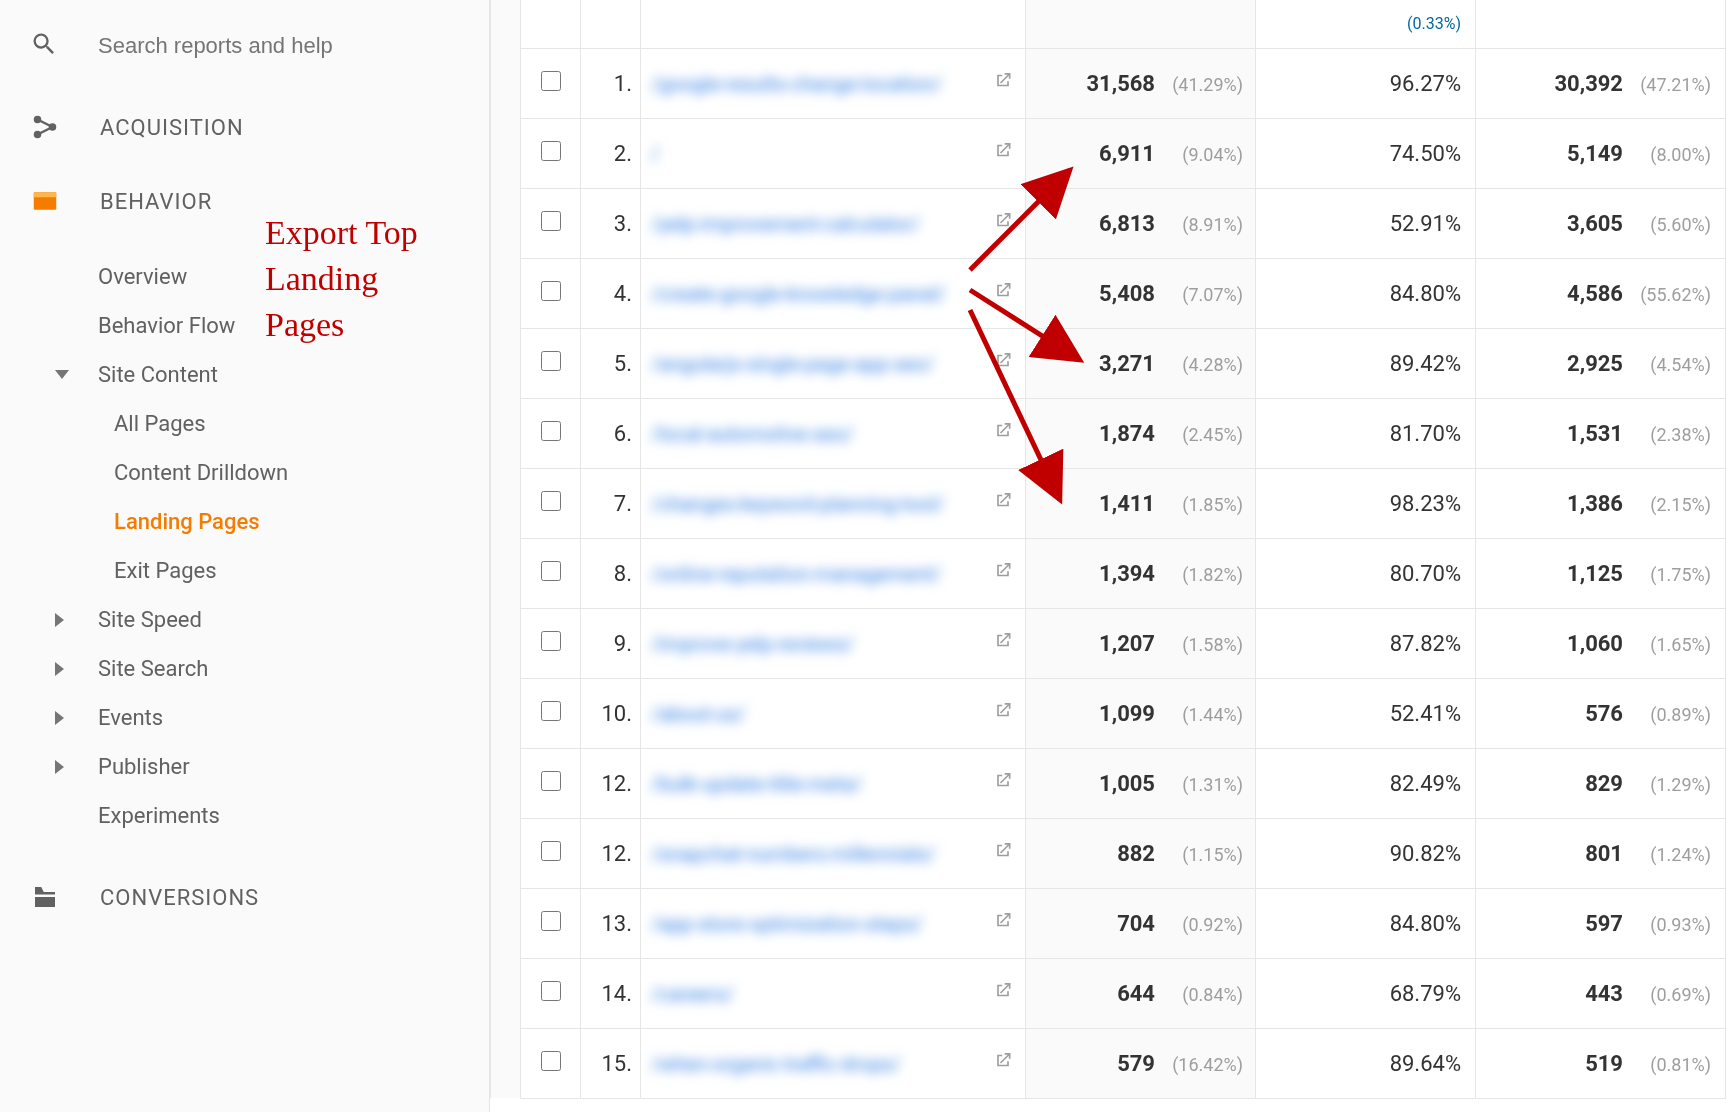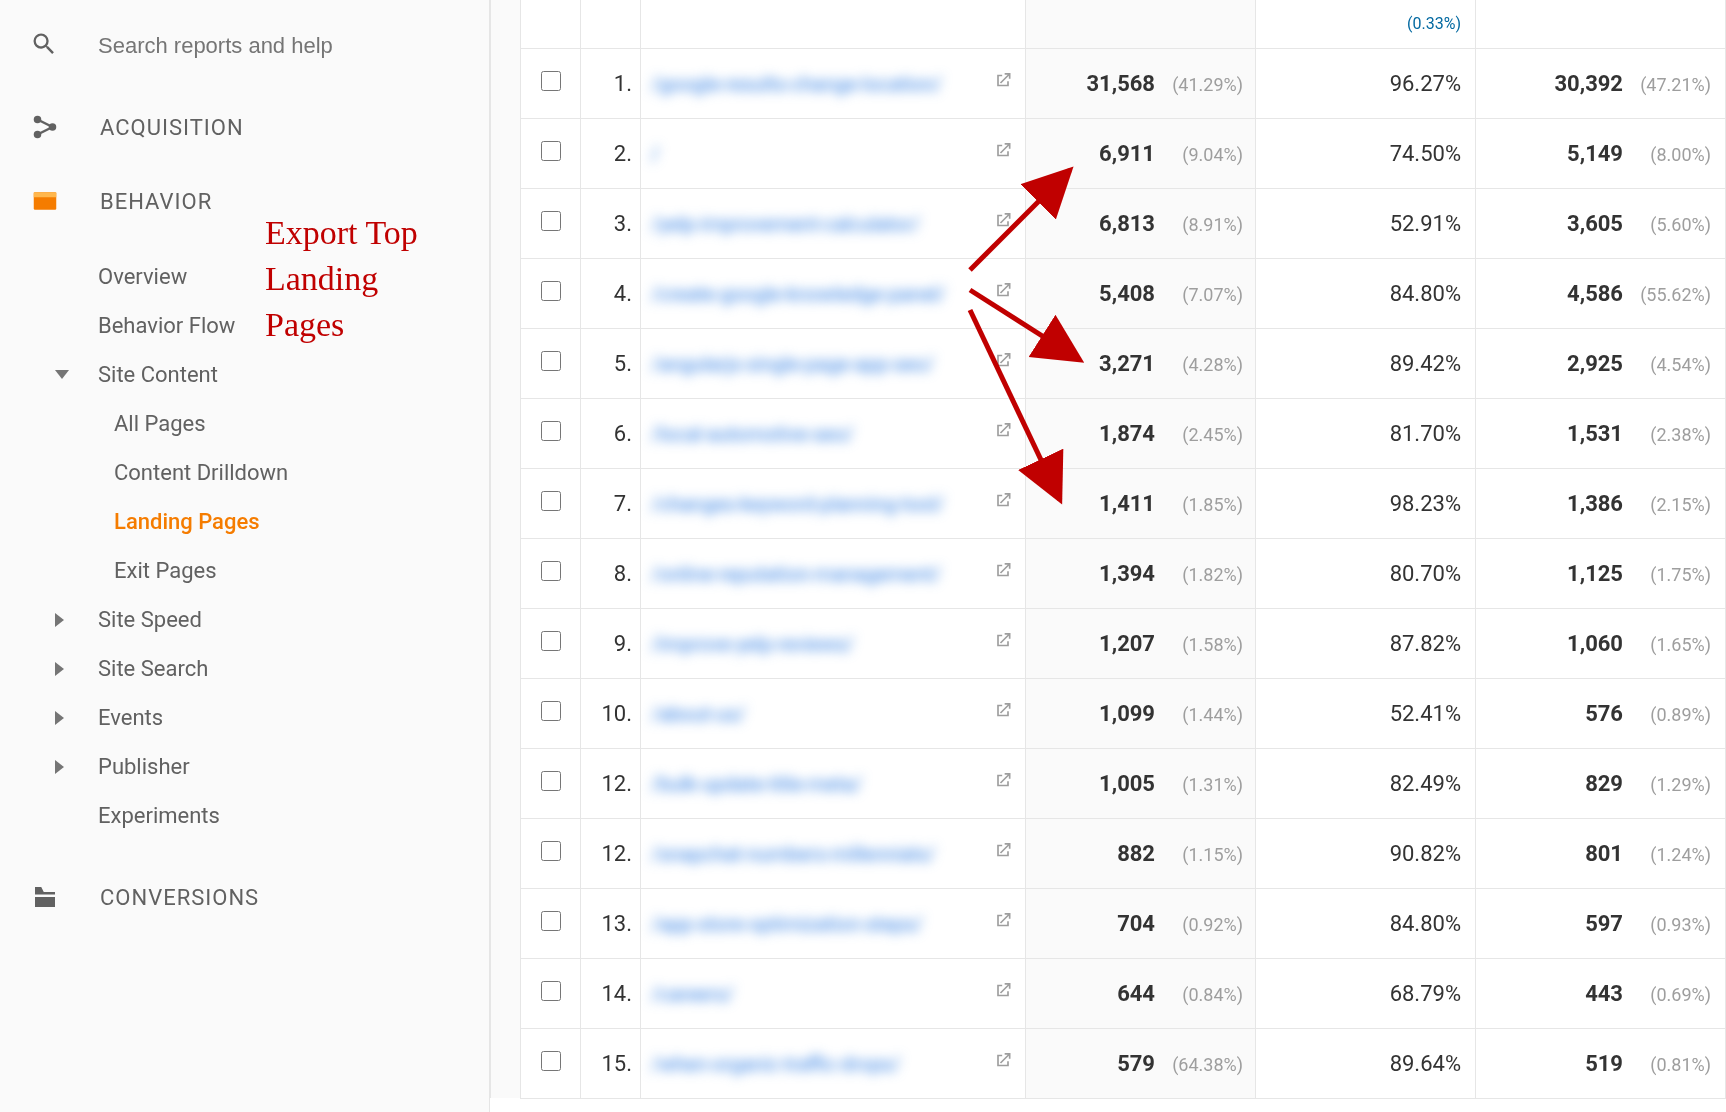--- a/index.html
+++ b/index.html
@@ -301,20 +301,20 @@
             <td class="col-pct">68.79%</td>
             <td class="col-newsess"><span class="val">443</span><span class="pct">(0.69%)</span></td>
           </tr>
           <tr>
             <td class="col-gap"></td>
             <td class="col-check"><input type="checkbox" style=""></td>
             <td class="col-idx">15.</td>
             <td class="col-page"><span class="blurred">/when-organic-traffic-drops/</span><span class="open-icon"><svg viewBox="0 0 24 24">
                   <path d="M14 3h7v7h-2V6.41l-9.29 9.3-1.42-1.42 9.3-9.29H14V3zM5 5h6v2H7v10h10v-4h2v6H5V5z"></path>
                 </svg></span></td>
-            <td class="col-sessions"><span class="val">579</span><span class="pct">(64.38%)</span></td>
+            <td class="col-sessions"><span class="val">579</span><span class="pct">(16.42%)</span></td>
             <td class="col-pct">89.64%</td>
             <td class="col-newsess"><span class="val">519</span><span class="pct">(0.81%)</span></td>
           </tr>
         </tbody>
     </table>
   </div>
 </div>
 
 </body></html>

